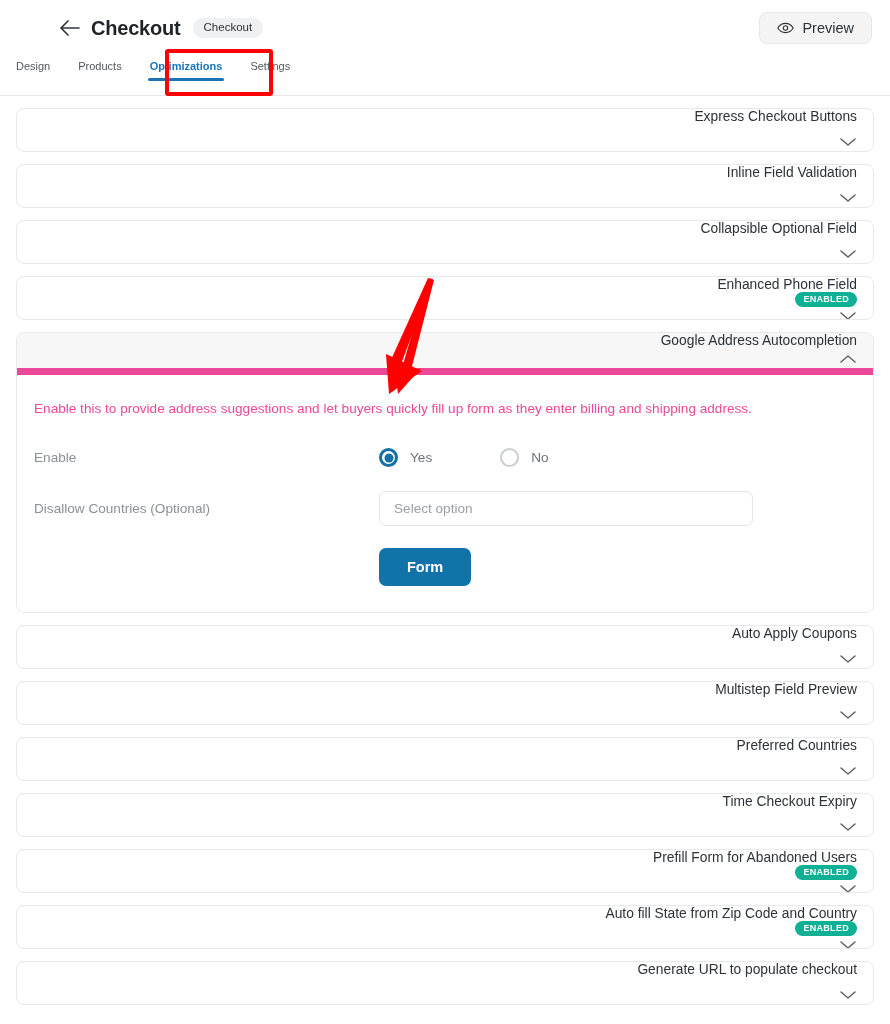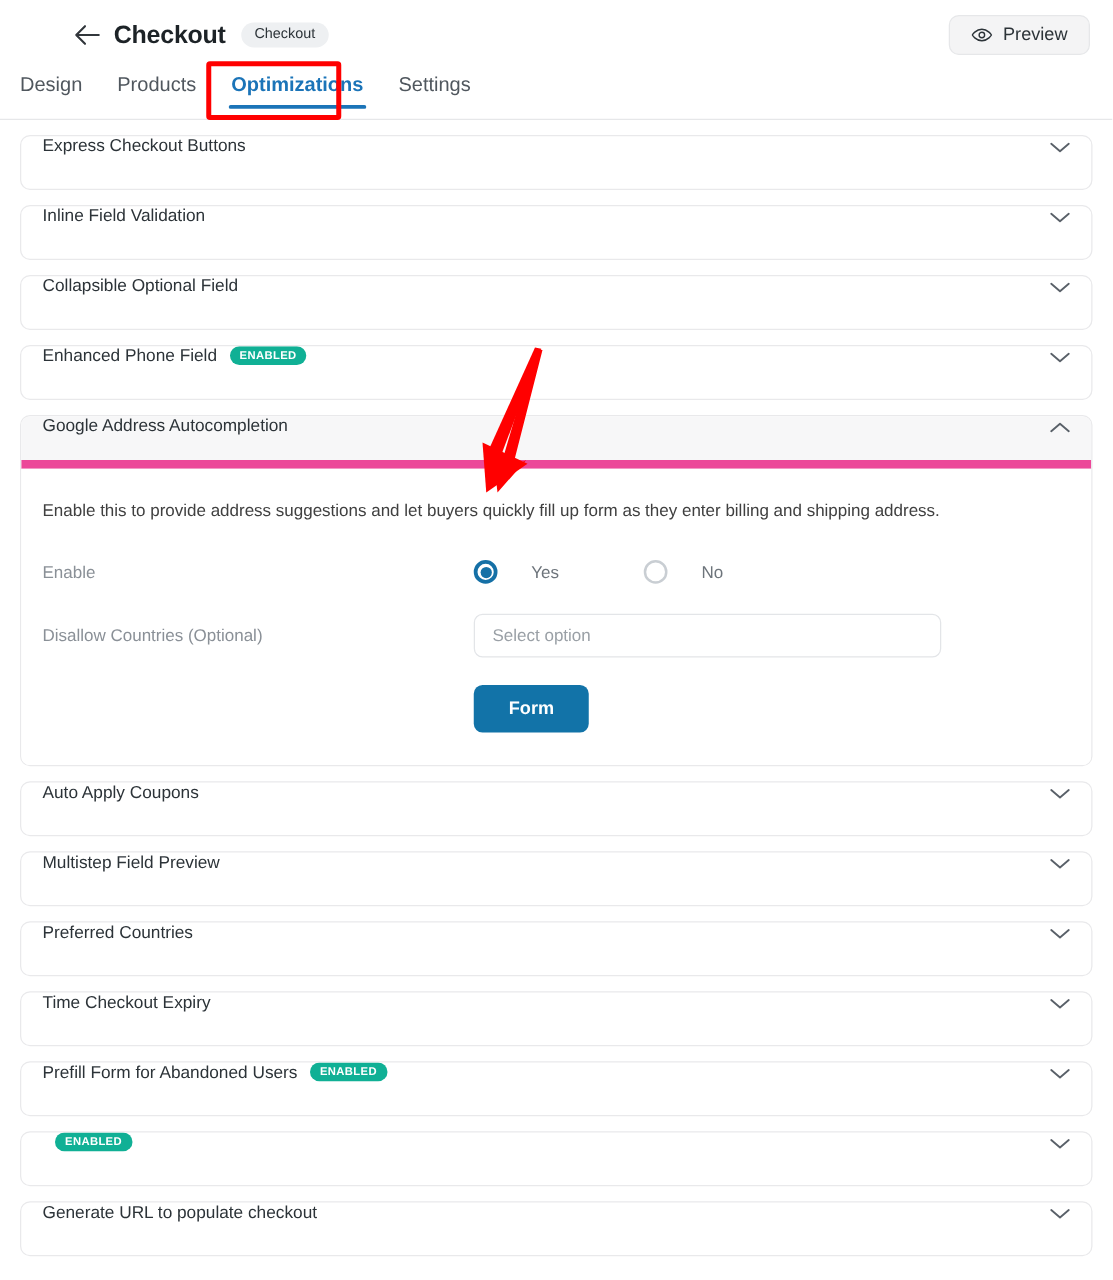--- a/index.html
+++ b/index.html
@@ -81,21 +81,21 @@
     height: 36px;
     box-sizing: border-box;
   }
   .tabs {
     display: flex;
     align-items: flex-start;
     gap: 28px;
     height: 100%;
   }
   .tab {
-    font-size: 16px;
+    font-size: 11px;
     color: #50575e;
     cursor: pointer;
     position: relative;
     padding-bottom: 9px;
     white-space: nowrap;
   }
   .tab.active {
     color: #1b74b8;
     font-weight: 600;
   }
@@ -129,25 +129,26 @@
   }
   .acc {
     background: #ffffff;
     border: 1px solid #e9e9eb;
     border-radius: 8px;
     margin-bottom: 12px;
     overflow: hidden;
   }
   .acc-head {
     display: flex;
-    align-items: flex-start;
+    align-items: flex-end;
     height: 42px;
     padding: 0 16px 0 17px;
     cursor: pointer;
     box-sizing: border-box;
+    flex-direction: column;
   }
   .acc.open > .acc-head {
     background: #f7f7f8;
     border-bottom: 7px solid #ec4899;
   }
   .acc-title {
     font-size: 13.8px;
     color: #2c3338;
     white-space: nowrap;
   }
@@ -175,21 +176,21 @@
     flex: none;
   }
 
   
   .acc-body {
     padding: 24px 17px 26px 17px;
     background: #ffffff;
   }
   .desc {
     font-size: 13.6px;
-    color: #404040;
+    color: #ec4899;
     margin: 0 0 22px 0;
     line-height: 1.45;
   }
   .form-row {
     display: flex;
     align-items: center;
     min-height: 34px;
     margin-bottom: 16px;
   }
   .form-label {
@@ -199,21 +200,21 @@
     color: #8a9097;
   }
   .radio-group {
     display: flex;
     align-items: center;
     gap: 68px;
   }
   .radio-opt {
     display: flex;
     align-items: center;
-    gap: 27px;
+    gap: 12px;
     cursor: pointer;
   }
   .radio {
     width: 19px;
     height: 19px;
     border-radius: 50%;
     border: 2px solid #c9ced3;
     background: #fff;
     box-sizing: border-box;
     flex: none;
@@ -445,20 +446,21 @@
         <span class="acc-spacer"></span>
         <span class="chev">
           <svg width="16" height="10" viewBox="0 0 16 10" fill="none">
             <path d="M1 2L8 8L15 2" stroke="#5a6169" stroke-width="1.5" stroke-linecap="round" stroke-linejoin="round"></path>
           </svg>
         </span>
       </div>
     </div>
     <div class="acc">
       <div class="acc-head">
+        <span class="acc-title">Auto fill State from Zip Code and Country</span>
         <span class="badge">ENABLED</span>
         <span class="acc-spacer"></span>
         <span class="chev">
           <svg width="16" height="10" viewBox="0 0 16 10" fill="none">
             <path d="M1 2L8 8L15 2" stroke="#5a6169" stroke-width="1.5" stroke-linecap="round" stroke-linejoin="round"></path>
           </svg>
         </span>
       </div>
     </div>
     <div class="acc">

